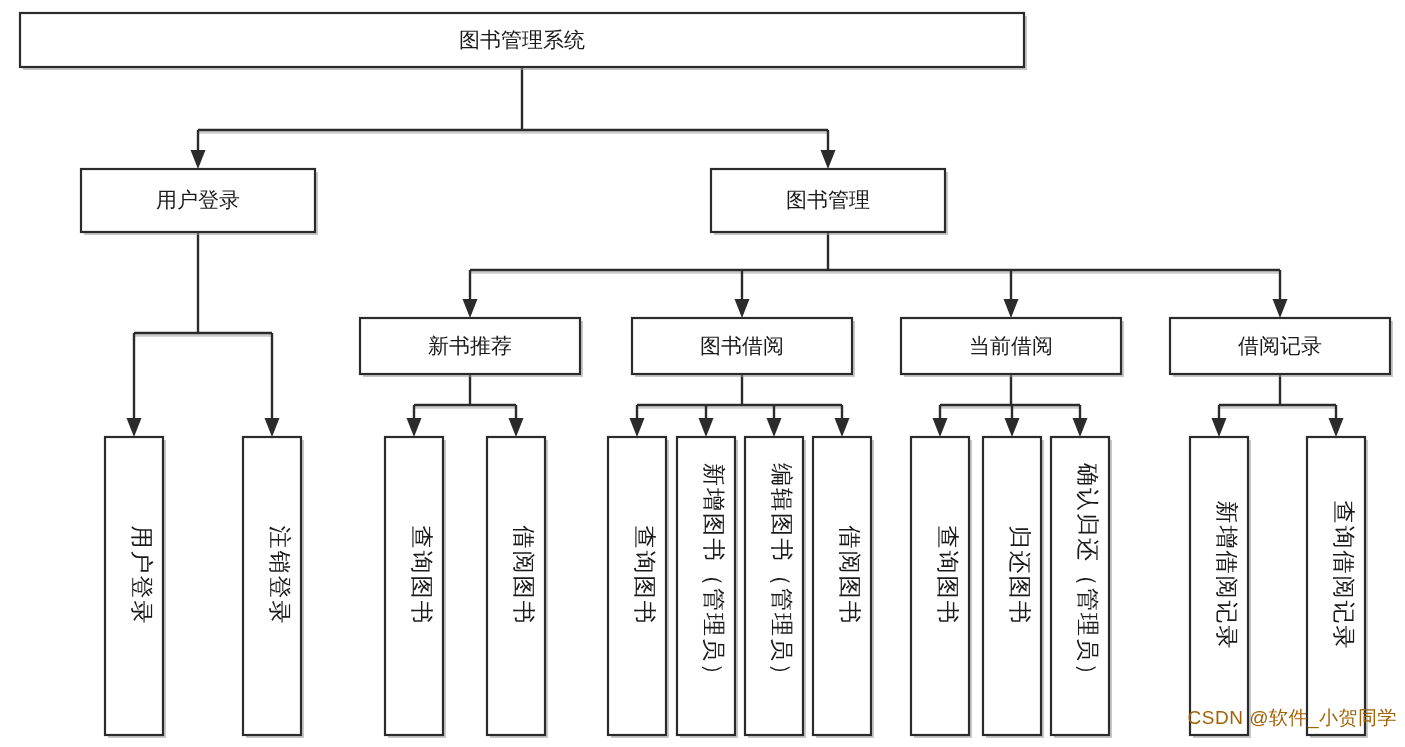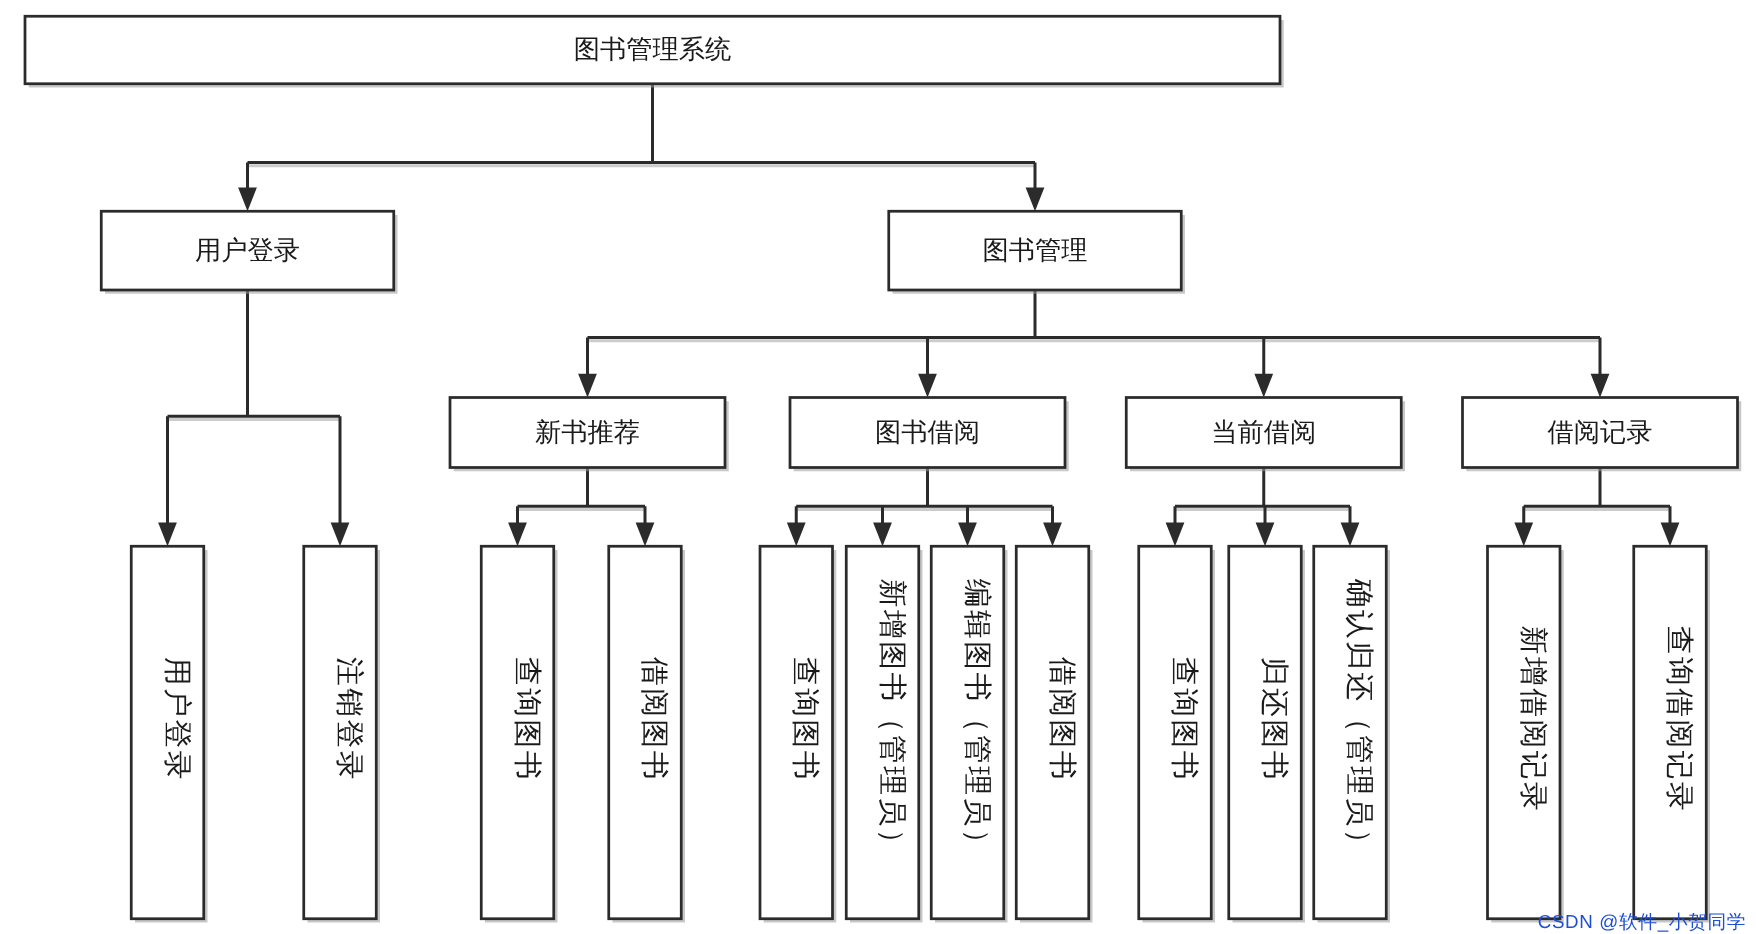--- a/index.html
+++ b/index.html
@@ -61,23 +61,23 @@
   }
   .node-label-vertical {
     fill: #1a1a1a;
     font-family: "Liberation Sans", "DejaVu Sans", sans-serif;
     font-size: 23px;
     text-anchor: middle;
   }
   .watermark {
     position: absolute;
     right: 8px;
-    bottom: 0;
-    color: #1d4ed8;
-    font-size: 15px;
+    bottom: 16px;
+    color: #a16207;
+    font-size: 19px;
     font-family: "Liberation Sans", "DejaVu Sans", sans-serif;
     white-space: nowrap;
     letter-spacing: 0.5px;
     user-select: none;
   }
 </style>
 </head>
 <body>
 
 <div id="diagram-root">

